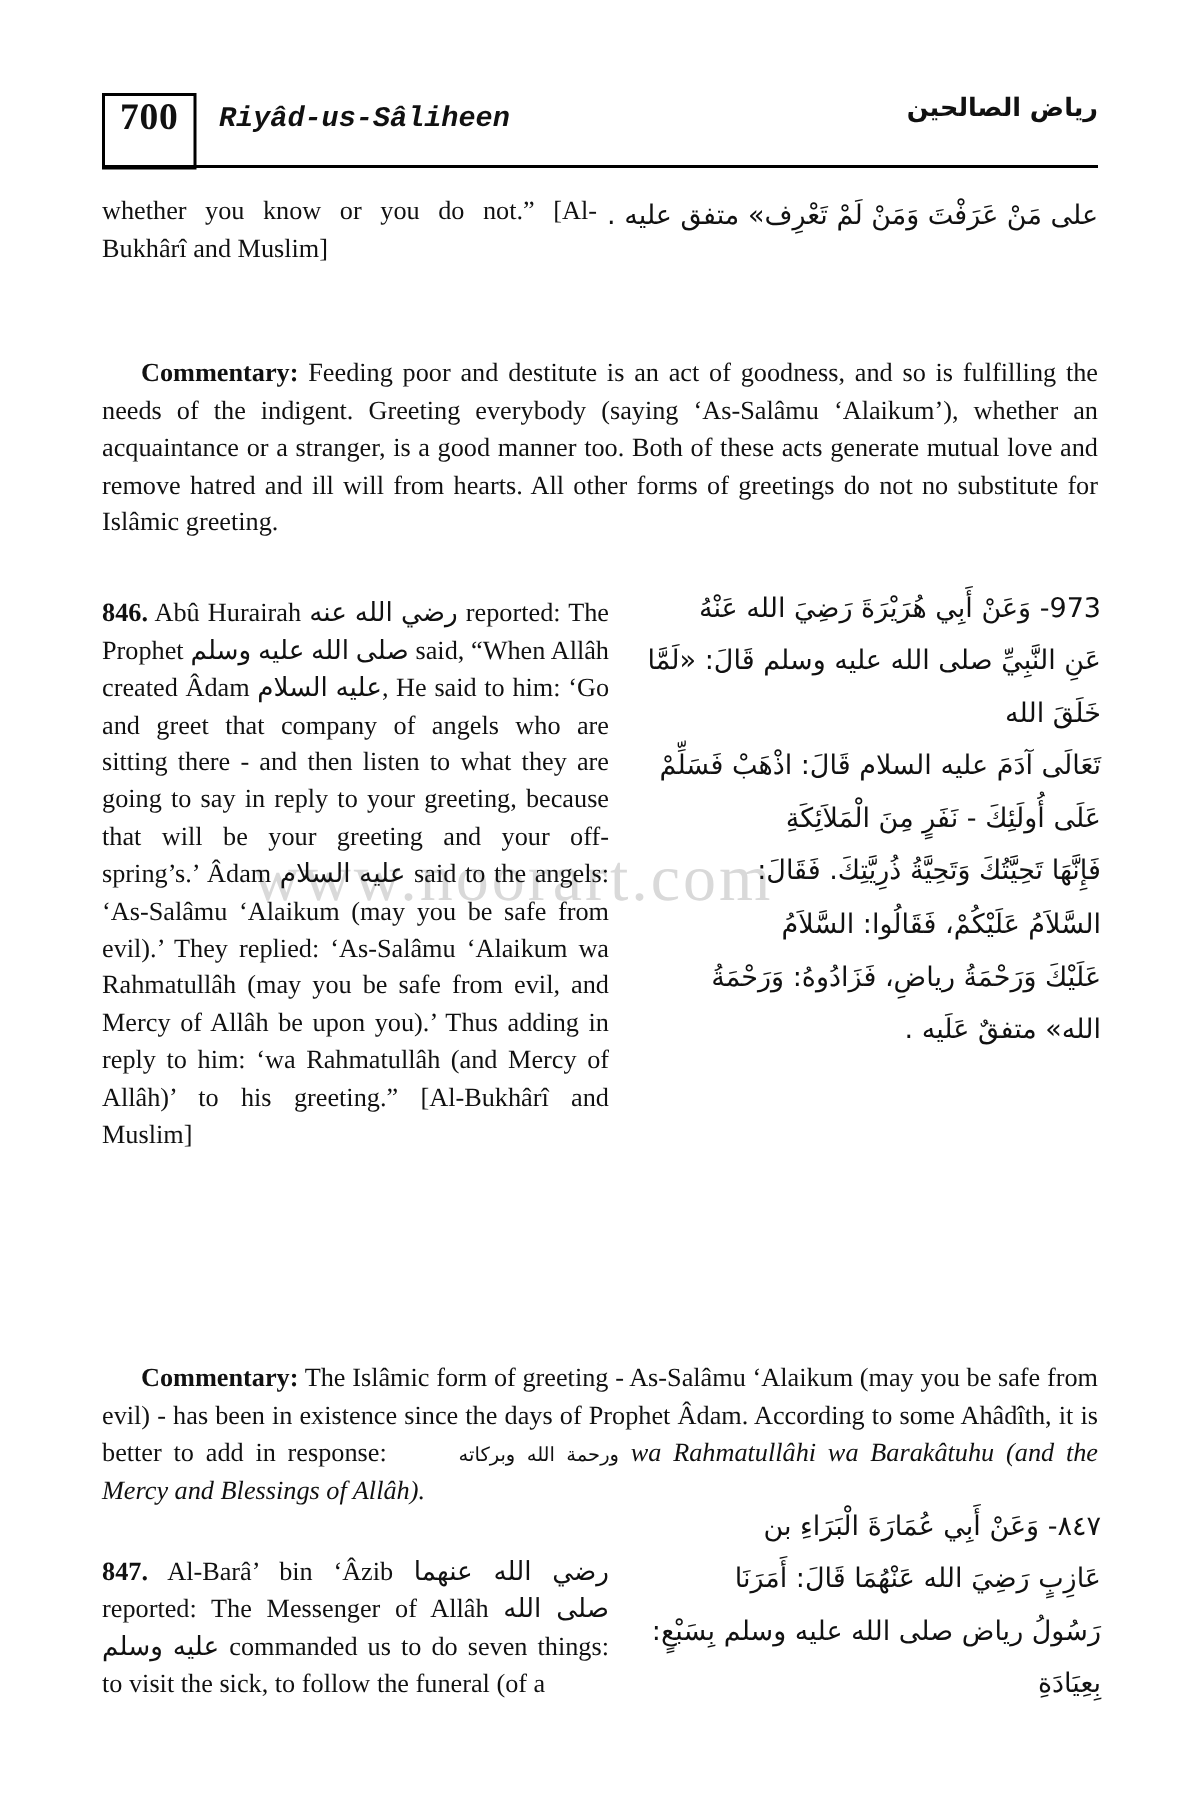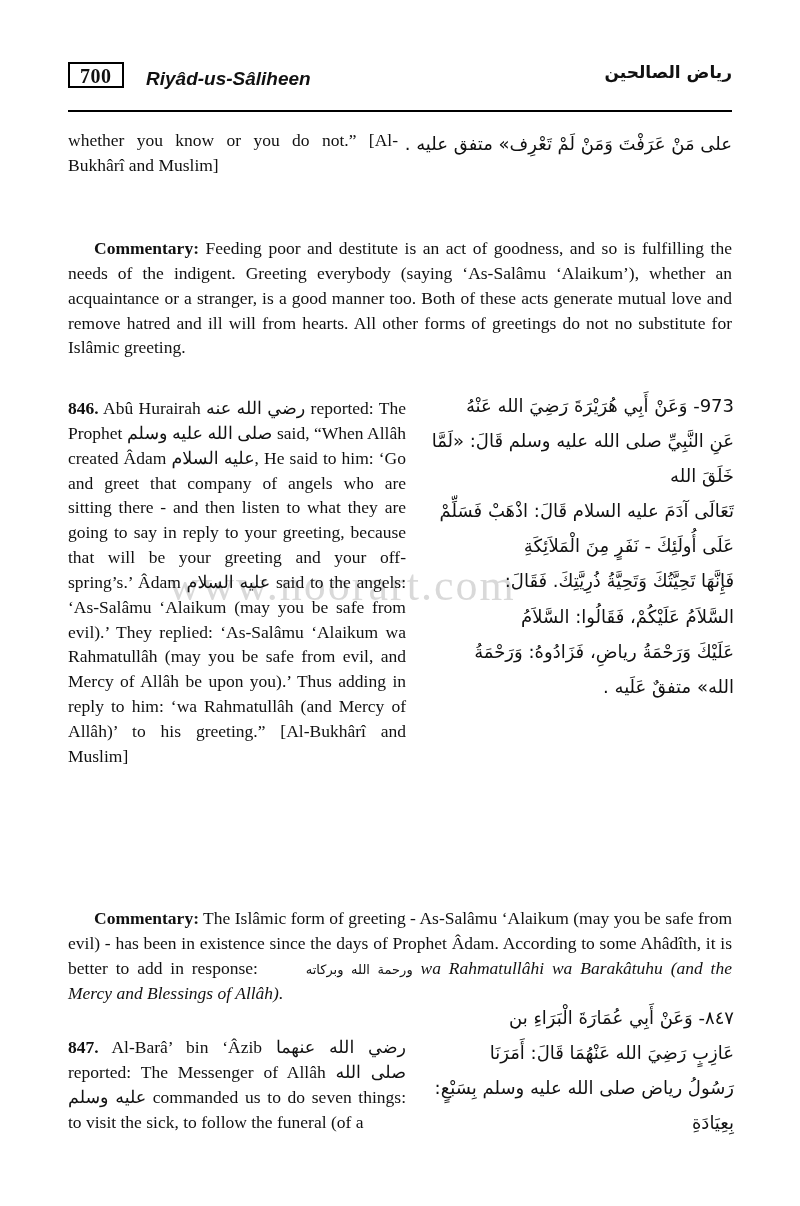--- a/index.html
+++ b/index.html
@@ -30,32 +30,32 @@
     left: 68px;
     top: 62px;
     width: 664px;
     height: 46px;
   }
   .page-number-box {
     position: absolute;
     left: 0;
     top: 0;
     border: 2px solid #000;
-    padding: 2px 10px 0 10px;
+    padding: 2px 10px 20px 10px;
     font-family: "Liberation Serif", serif;
     font-weight: bold;
-    font-size: 20px;
+    font-size: 25px;
     line-height: 1;
     letter-spacing: 0.5px;
   }
   .header-title-en {
     position: absolute;
     left: 78px;
     top: 6px;
-    font-family: Liberation Sans, sans-serif;
+    font-family: Liberation Mono, monospace;
     font-style: italic;
     font-weight: bold;
     font-size: 19px;
   }
   .header-title-ar {
     position: absolute;
     right: 0;
     top: 0;
     font-family: "DejaVu Sans", sans-serif;
     font-size: 17px;

